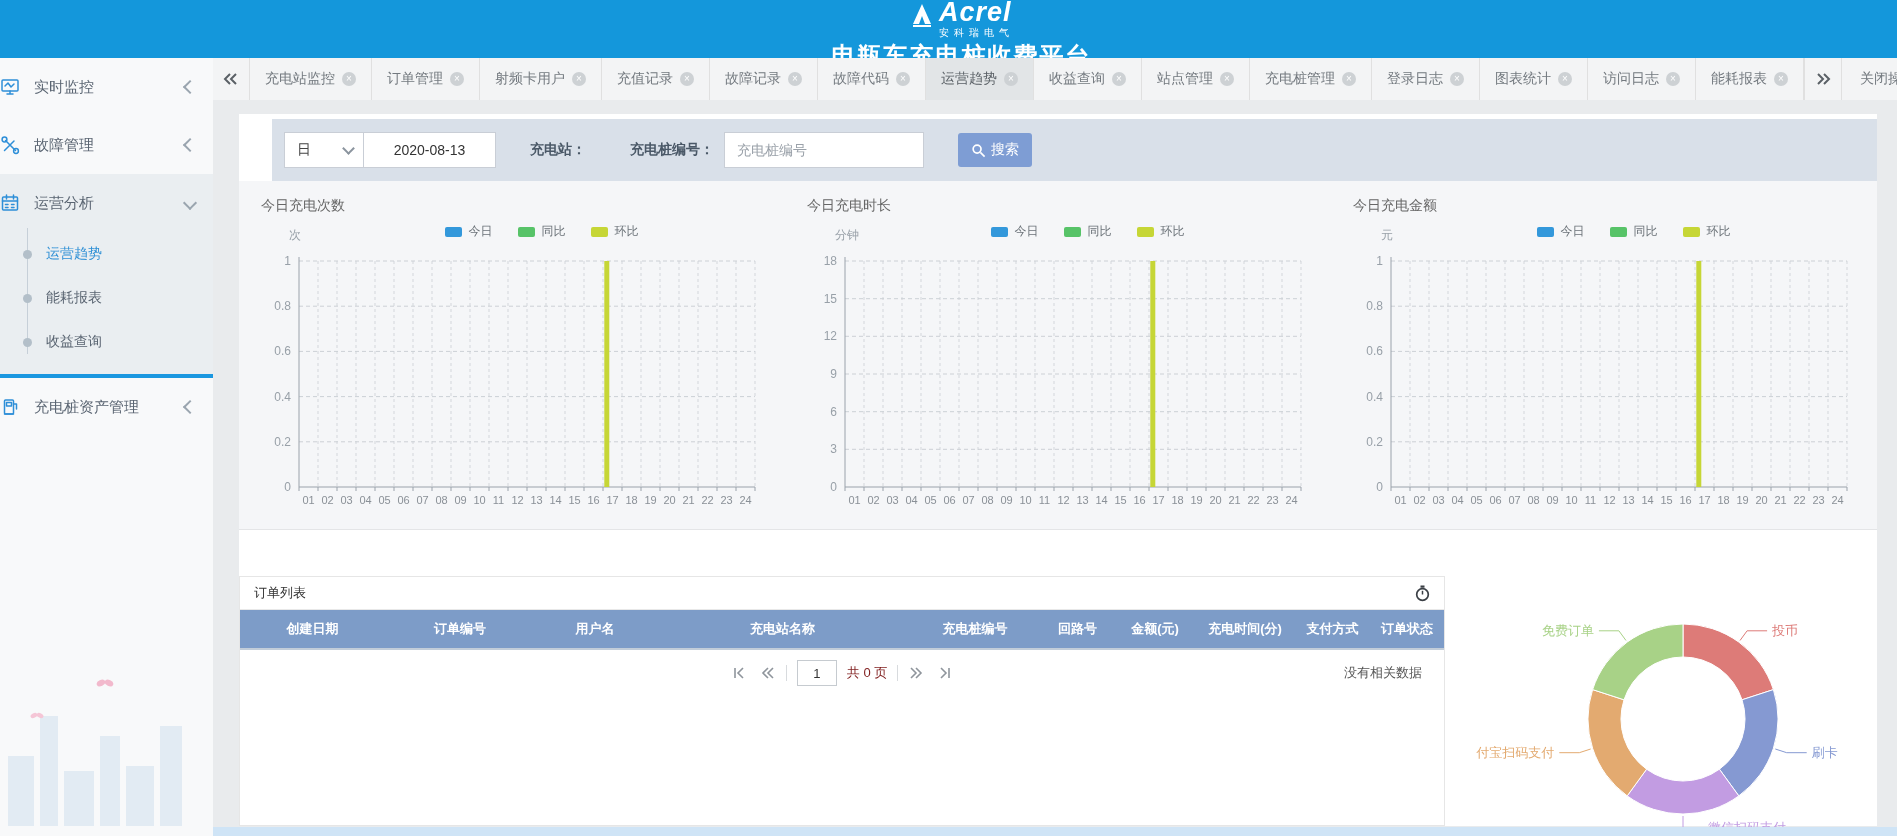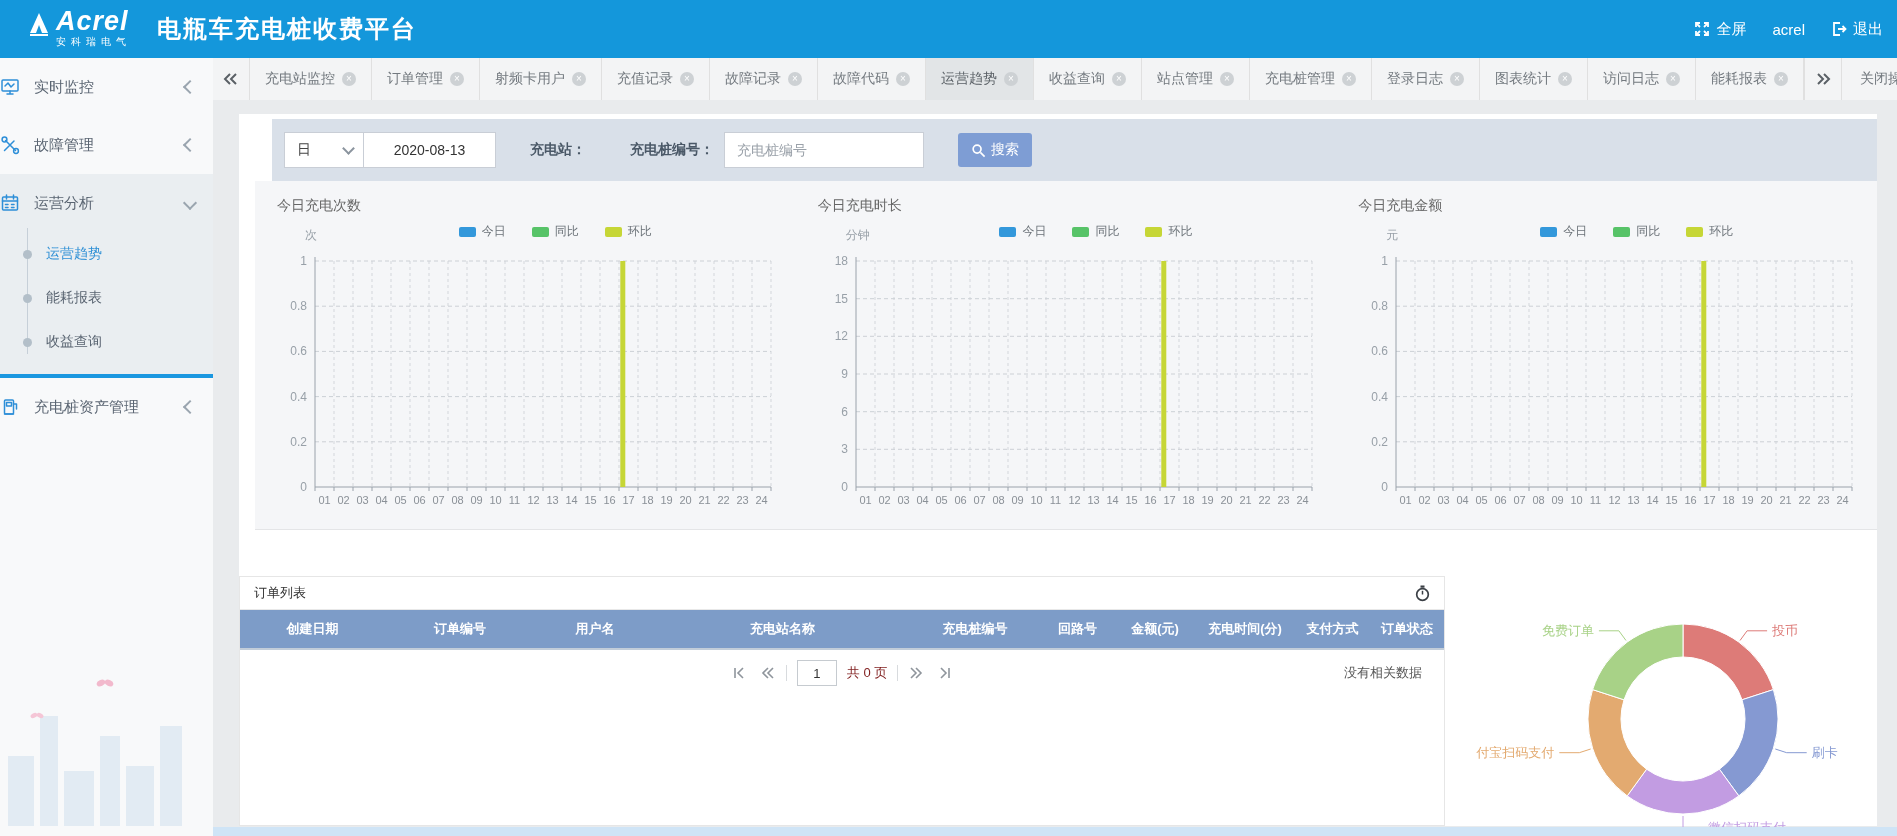--- a/index.html
+++ b/index.html
@@ -1,20 +1,20 @@
 <!DOCTYPE html>
 <html><head>
 <meta charset="utf-8">
 <style>
   html,body{margin:0;padding:0;}
   body{font-family:"Liberation Sans","DejaVu Sans",sans-serif;background:#fff;}
   .stage{position:relative;width:1897px;height:836px;overflow:hidden;background:#fff;}
 
   
-  .app-header{position:absolute;left:0;top:0;width:1897px;height:58px;background:#1497db;color:#fff;display:flex;align-items:center;}
+  .app-header{position:absolute;left:0;top:0;width:1897px;height:58px;background:#1497db;color:#fff;display:flex;align-items:center;flex-direction:column;}
   .logo{display:flex;align-items:flex-end;gap:6px;margin-left:28px;}
   .logo-mark{width:22px;height:26px;margin-bottom:12px;}
   .logo-text{font-size:27px;font-weight:bold;font-style:italic;line-height:24px;letter-spacing:1px;}
   .logo-sub{font-size:10px;letter-spacing:5px;margin-top:2px;white-space:nowrap;}
   .app-title{font-size:24px;font-weight:bold;margin-left:26px;letter-spacing:2px;}
   .header-right{margin-left:auto;margin-right:14px;display:flex;align-items:center;gap:26px;font-size:15px;}
   .hdr-item{display:flex;align-items:center;gap:6px;cursor:pointer;white-space:nowrap;}
 
   
   .tabbar{position:absolute;left:213px;top:58px;width:1684px;height:42px;background:#f3f4f5;border-bottom:7px solid #d946ef;display:flex;align-items:stretch;overflow:hidden;}
@@ -56,21 +56,21 @@
   .date-input{width:132px;height:36px;box-sizing:border-box;border:1px solid #c9ced6;border-left:none;text-align:center;font-size:14px;color:#333;font-family:inherit;background:#fff;}
   .f-label{font-size:14px;color:#4a5867;margin:0 10px 0 34px;font-weight:bold;white-space:nowrap;}
   .station-select{width:295px;justify-content:space-between;cursor:pointer;}
   .station-select .ph{padding-left:12px;font-size:14px;color:#9aa1a9;}
   .sel-caret{width:30px;height:100%;display:flex;align-items:center;justify-content:center;border-left:1px solid #d6dae0;color:#8b949e;font-size:9px;}
   .pile-input{width:200px;height:36px;box-sizing:border-box;border:1px solid #c9ced6;padding:0 12px;font-size:14px;color:#333;font-family:inherit;}
   .pile-input::placeholder{color:#9aa1a9;}
   .search-btn{margin-left:34px;width:74px;height:34px;background:#7e9dd4;border:none;border-radius:3px;color:#fff;font-size:14px;display:flex;align-items:center;justify-content:center;gap:5px;cursor:pointer;font-family:inherit;}
 
   
-  .charts-section{position:absolute;left:16px;right:0;top:67px;height:348px;background:#f5f6f8;border-bottom:1px solid #e4e5e7;display:flex;}
+  .charts-section{position:absolute;left:0;right:0;top:67px;height:348px;background:#f5f6f8;border-bottom:1px solid #e4e5e7;display:flex;}
   .chart{width:33.333%;box-sizing:border-box;padding-top:16px;}
   .chart-title{padding-left:22px;font-size:14px;color:#666;}
   .chart-subrow{height:28px;position:relative;margin-top:8px;}
   .chart-unit{position:absolute;left:50px;top:4px;font-size:12px;color:#98a0a8;}
   .legend{display:flex;justify-content:center;gap:26px;padding-left:60px;}
   .lg{display:flex;align-items:center;gap:6px;font-size:12px;color:#6b7278;cursor:pointer;}
   .lg i{width:17px;height:10px;border-radius:2px;display:inline-block;}
   .plot{display:block;margin-left:4px;}
 
   

